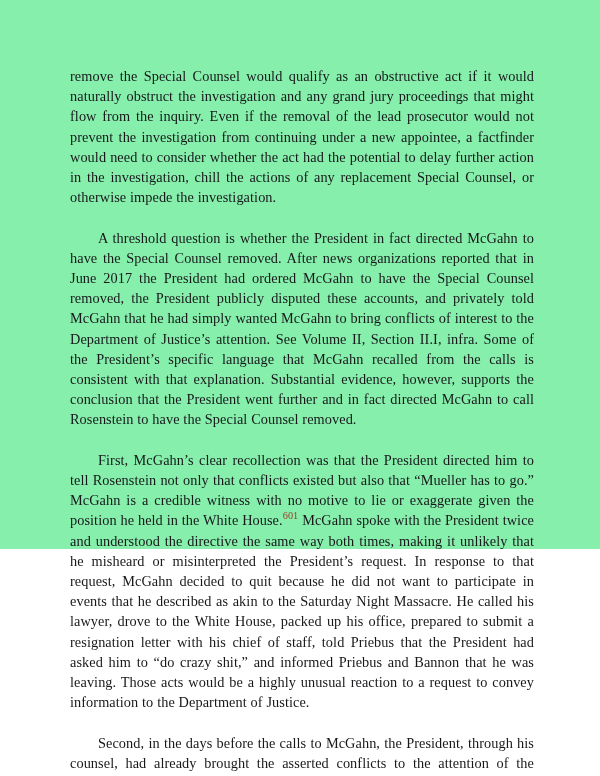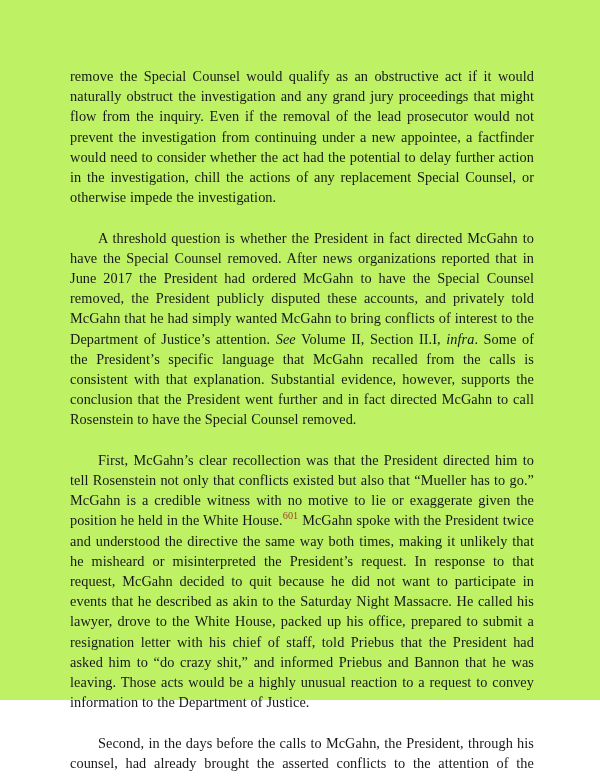--- a/index.html
+++ b/index.html
@@ -12,22 +12,22 @@
     width: 600px;
     height: 776px;
     overflow: hidden;
     font-family: "Liberation Serif", "DejaVu Serif", serif;
     color: #000000;
     -webkit-font-smoothing: antialiased;
   }
   .page {
     position: relative;
     width: 600px;
-    height: 700px;
-    background: #bef264;
+    height: 549px;
+    background: #86efac;
     box-sizing: border-box;
   }
   .text-column {
     position: absolute;
     left: 70px;
     top: 66px;
     width: 464px;
   }
   p.body-para {
     margin: 0 0 0 0;
@@ -40,21 +40,20 @@
     word-spacing: 0.01em;
     hyphens: none;
   }
   p.body-para + p.body-para {
     margin-top: 20.2px;
   }
   p.indent {
     text-indent: 28px;
   }
   .italic {
-    font-style: italic;
   }
   .footnote-ref {
     font-size: 0.72em;
     vertical-align: super;
     line-height: 0;
     color: #9b3c28;
     cursor: pointer;
     text-decoration: none;
   }
 </style>

